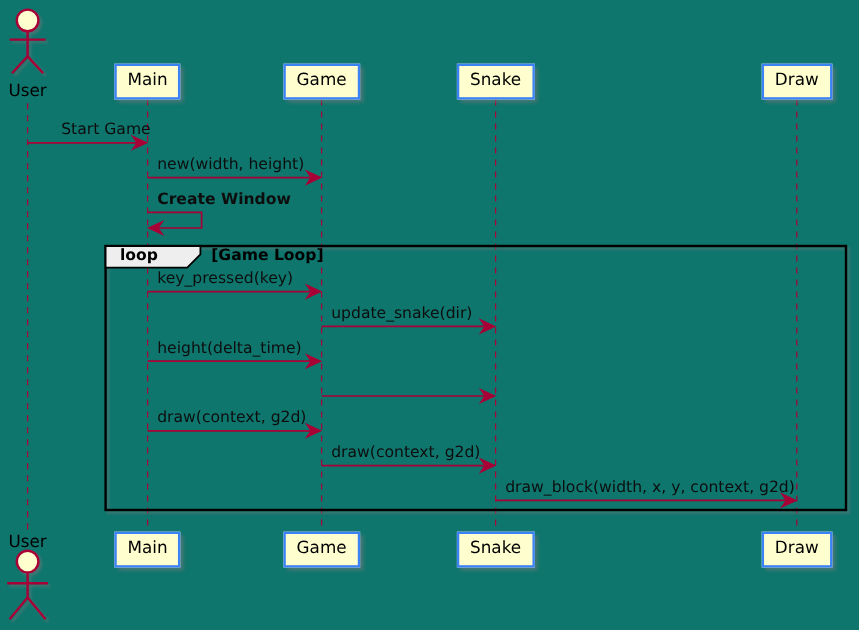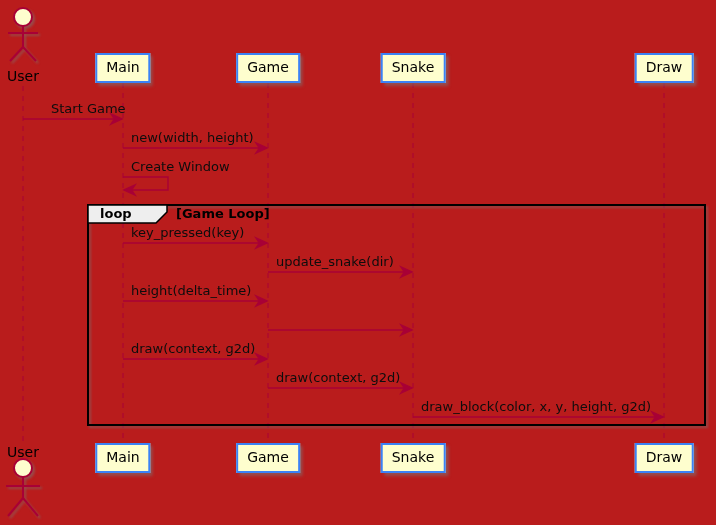--- a/index.html
+++ b/index.html
@@ -1,17 +1,17 @@
 <!DOCTYPE html>
 <html><head>
 <meta charset="utf-8">
 <style>
   html,body{margin:0;padding:0;background:#fff;}
   .canvas{
-    position:relative;width:716px;height:525px;background:#b91c1c;overflow:hidden;
+    position:relative;width:716px;height:525px;background:#0f766e;overflow:hidden;
     font-family:"DejaVu Sans","Liberation Sans",sans-serif;
   }
   .pbox{
     position:absolute;transform:translateX(-50%);
     background:#fefece;border:2px solid #3b82f6;
     padding:4px 9px;font-size:14px;color:#000;white-space:nowrap;
     box-shadow:3px 3px 3px rgba(120,120,120,.55);
     line-height:1.25;
   }
   .msg{
@@ -138,22 +138,22 @@
   <div class="pbox" style="left:123px;top:443px;">Main</div>
   <div class="pbox" style="left:268px;top:443px;">Game</div>
   <div class="pbox" style="left:413px;top:443px;">Snake</div>
   <div class="pbox" style="left:664px;top:443px;">Draw</div>
 
   <div class="loop-op" style="left:100px;top:206px;">loop</div>
   <div class="loop-cond" style="left:176px;top:206px;text-align:center;">[Game Loop]</div>
 
   <div class="msg" style="left:31px;top:102px;margin-left:20px;">Start Game</div>
   <div class="msg" style="left:131px;top:131px;">new(width, height)</div>
-  <div class="msg" style="left:131px;top:160px;">Create Window</div>
+  <div class="msg" style="left:131px;top:160px;font-weight:bold;">Create Window</div>
   <div class="msg" style="left:131px;top:226px;">key_pressed(key)</div>
   <div class="msg" style="left:276px;top:255px;">update_snake(dir)</div>
   <div class="msg" style="left:131px;top:284px;">height(delta_time)</div>
   <div class="msg" style="left:131px;top:342px;">draw(context, g2d)</div>
   <div class="msg" style="left:276px;top:371px;">draw(context, g2d)</div>
-  <div class="msg" style="left:421px;top:400px;">draw_block(color, x, y, height, g2d)</div>
+  <div class="msg" style="left:421px;top:400px;">draw_block(width, x, y, context, g2d)</div>
 
 
 </div>
 
 </body></html>

